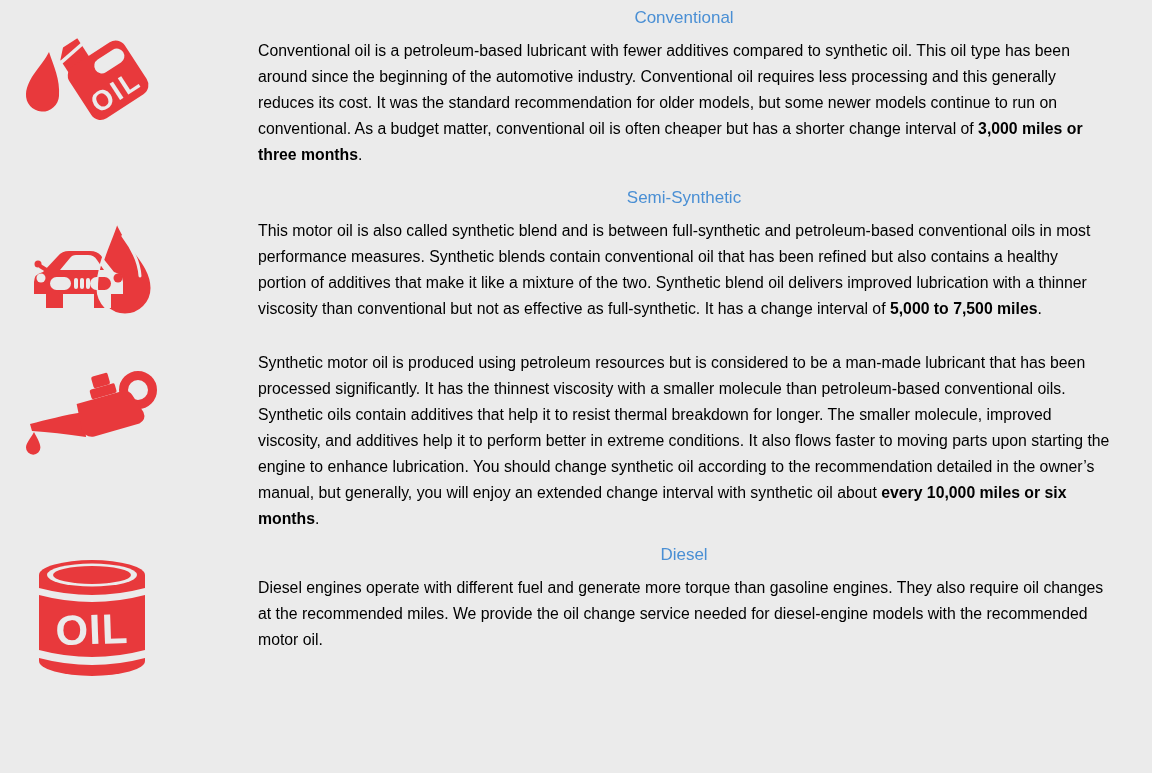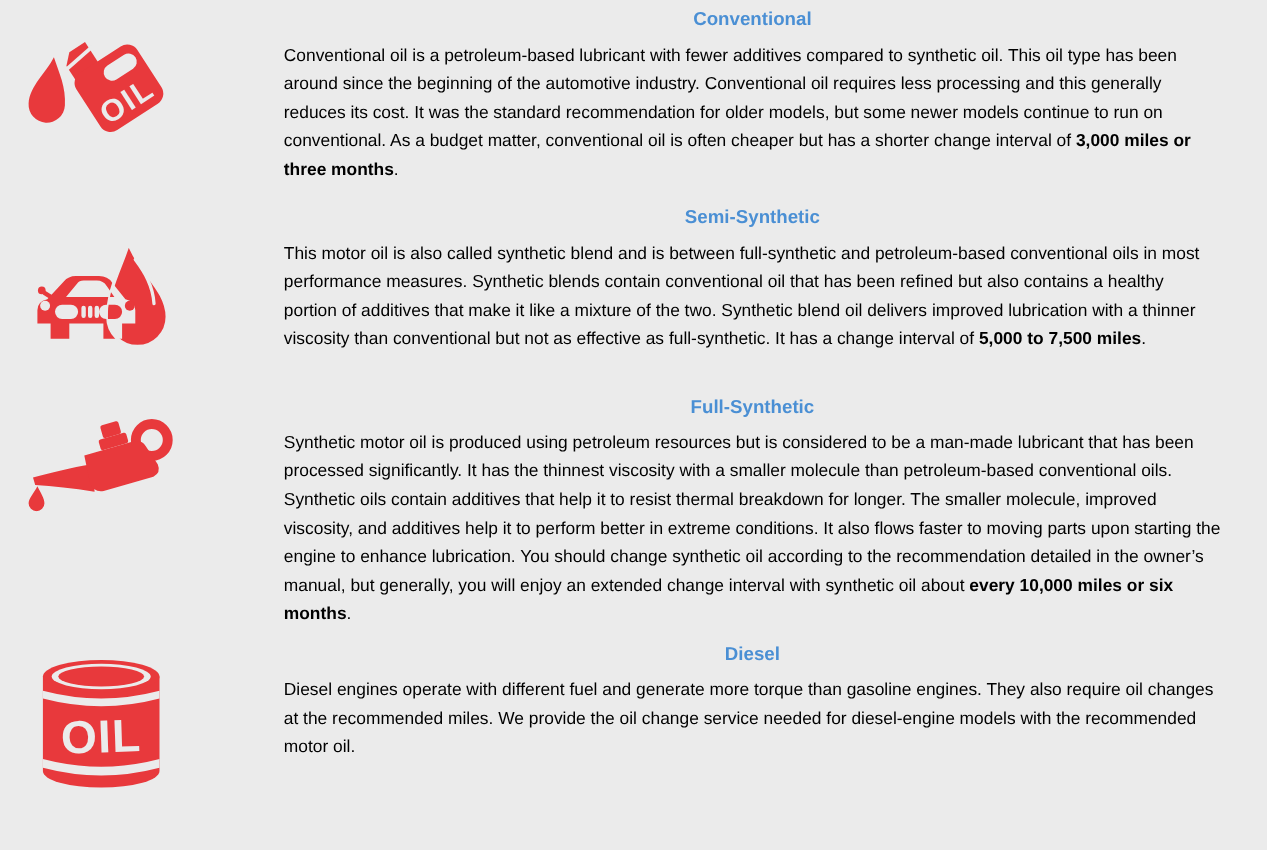--- a/index.html
+++ b/index.html
@@ -15,21 +15,21 @@
     box-sizing: border-box;
     width: 1152px;
     height: 773px;
     padding: 8px 42px 0 0;
   }
   .row {
     display: flex;
     align-items: flex-start;
   }
   .row.s1 { margin-bottom: 20px; }
-  .row.s2 { margin-bottom: 37px; }
+  .row.s2 { margin-bottom: 27px; }
   .row.s3 { margin-bottom: 13px; }
   .icon-cell {
     box-sizing: border-box;
     flex: 0 0 258px;
     width: 258px;
     display: flex;
     justify-content: center;
     padding-right: 74px;
   }
   .s1 .icon-cell { padding-top: 17px; }
@@ -38,21 +38,21 @@
   .s4 .icon-cell { padding-top: 13px; }
   .text-cell {
     flex: 1;
     max-width: 852px;
   }
   .title {
     margin: 0 0 10px 0;
     text-align: center;
     font-size: 17px;
     line-height: 20px;
-    font-weight: 700;
+    font-weight: 400;
     color: #4A8FD4;
   }
   .body {
     margin: 0;
     font-size: 15.8px;
     line-height: 26px;
     color: #000000;
   }
   .run-bold { font-weight: 700; }
   .run-italic { }
@@ -133,21 +133,20 @@
           <g transform="rotate(-16 85 52)">
             <rect x="79" y="14" width="17" height="12" rx="2"></rect>
             <rect x="74" y="26" width="26" height="10" rx="2"></rect>
             <path d="M58 36 L104 36 Q112 36 114 43 L120 62 Q121 70 113 72 L66 72 Q57 71 56 62 Z"></path>
           </g>
           <path d="M12 72 C 9 78, 4 83, 4 87.5 A 7.2 7.2 0 0 0 18.4 87.5 C 18.4 83, 15 78, 12 72 Z"></path>
         </g>
       </svg>
     </div>
     <div class="text-cell">
-      <h2 class="title">Full-Synthetic</h2>
       <p class="body"><span>Synthetic motor oil is produced using petroleum resources but is considered to be a man-made lubricant that has been processed significantly. It has the </span><span class="run-italic">thinnest viscosity</span><span> with a smaller molecule than petroleum-based conventional oils. Synthetic oils contain additives that help it to resist thermal breakdown for longer. The smaller molecule, improved viscosity, and additives help it to perform better in extreme conditions. It also flows faster to moving parts upon starting the engine to enhance lubrication. You should change synthetic oil according to the recommendation detailed in the owner’s manual, but generally, you will enjoy an extended change interval with synthetic oil about </span><span class="run-bold">every 10,000 miles or six months</span><span>.</span></p>
     </div>
   </section>
 
   <section class="row s4">
     <div class="icon-cell">
       <svg width="112" height="130" viewBox="0 0 112 130" aria-hidden="true">
         <path d="M3 17 L3 103 A 53 15 0 0 0 109 103 L109 17 Z" fill="#E8393C"></path>
         <path d="M3 30 Q56 44 109 30 L109 37 Q56 51 3 37 Z" fill="#EBEBEB"></path>
         <path d="M3 92 Q56 106 109 92 L109 100 Q56 114 3 100 Z" fill="#EBEBEB"></path>

